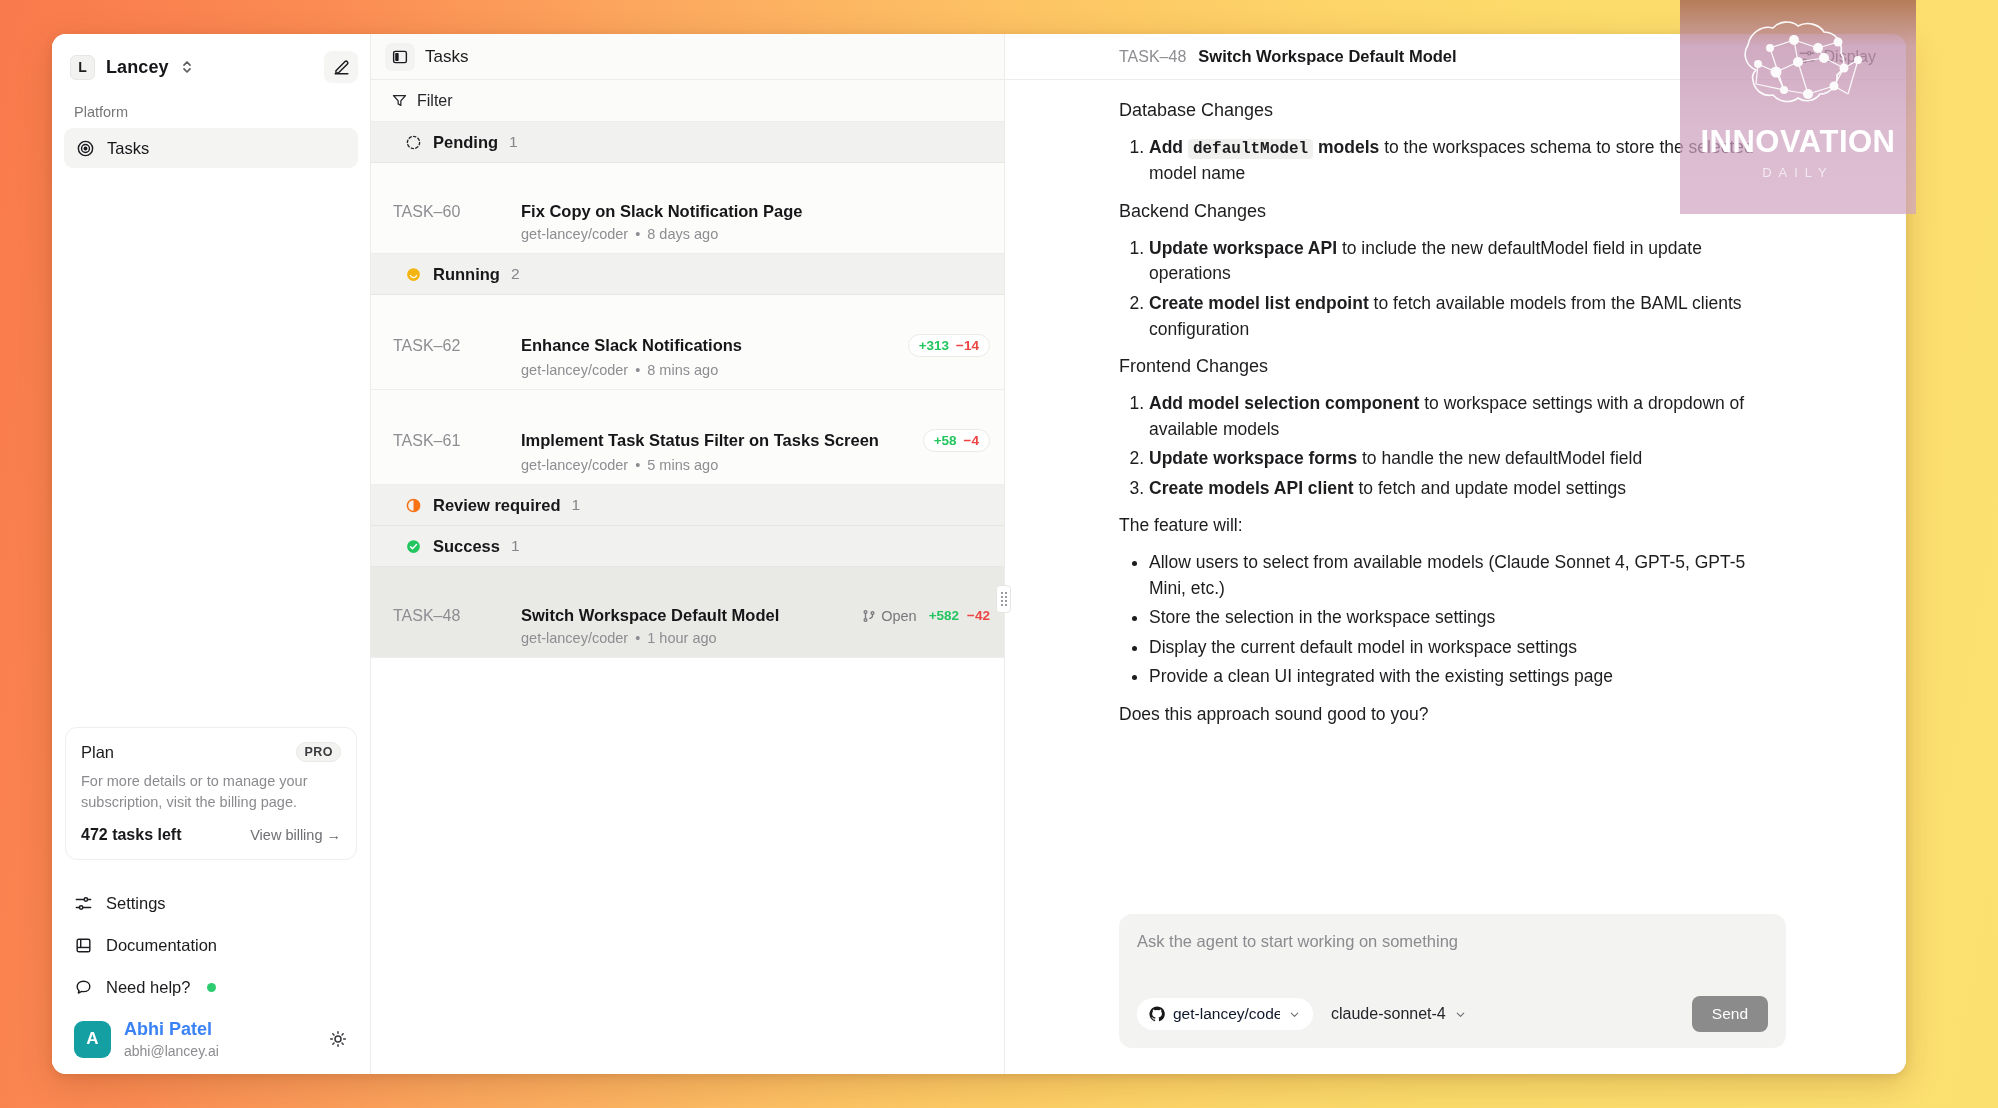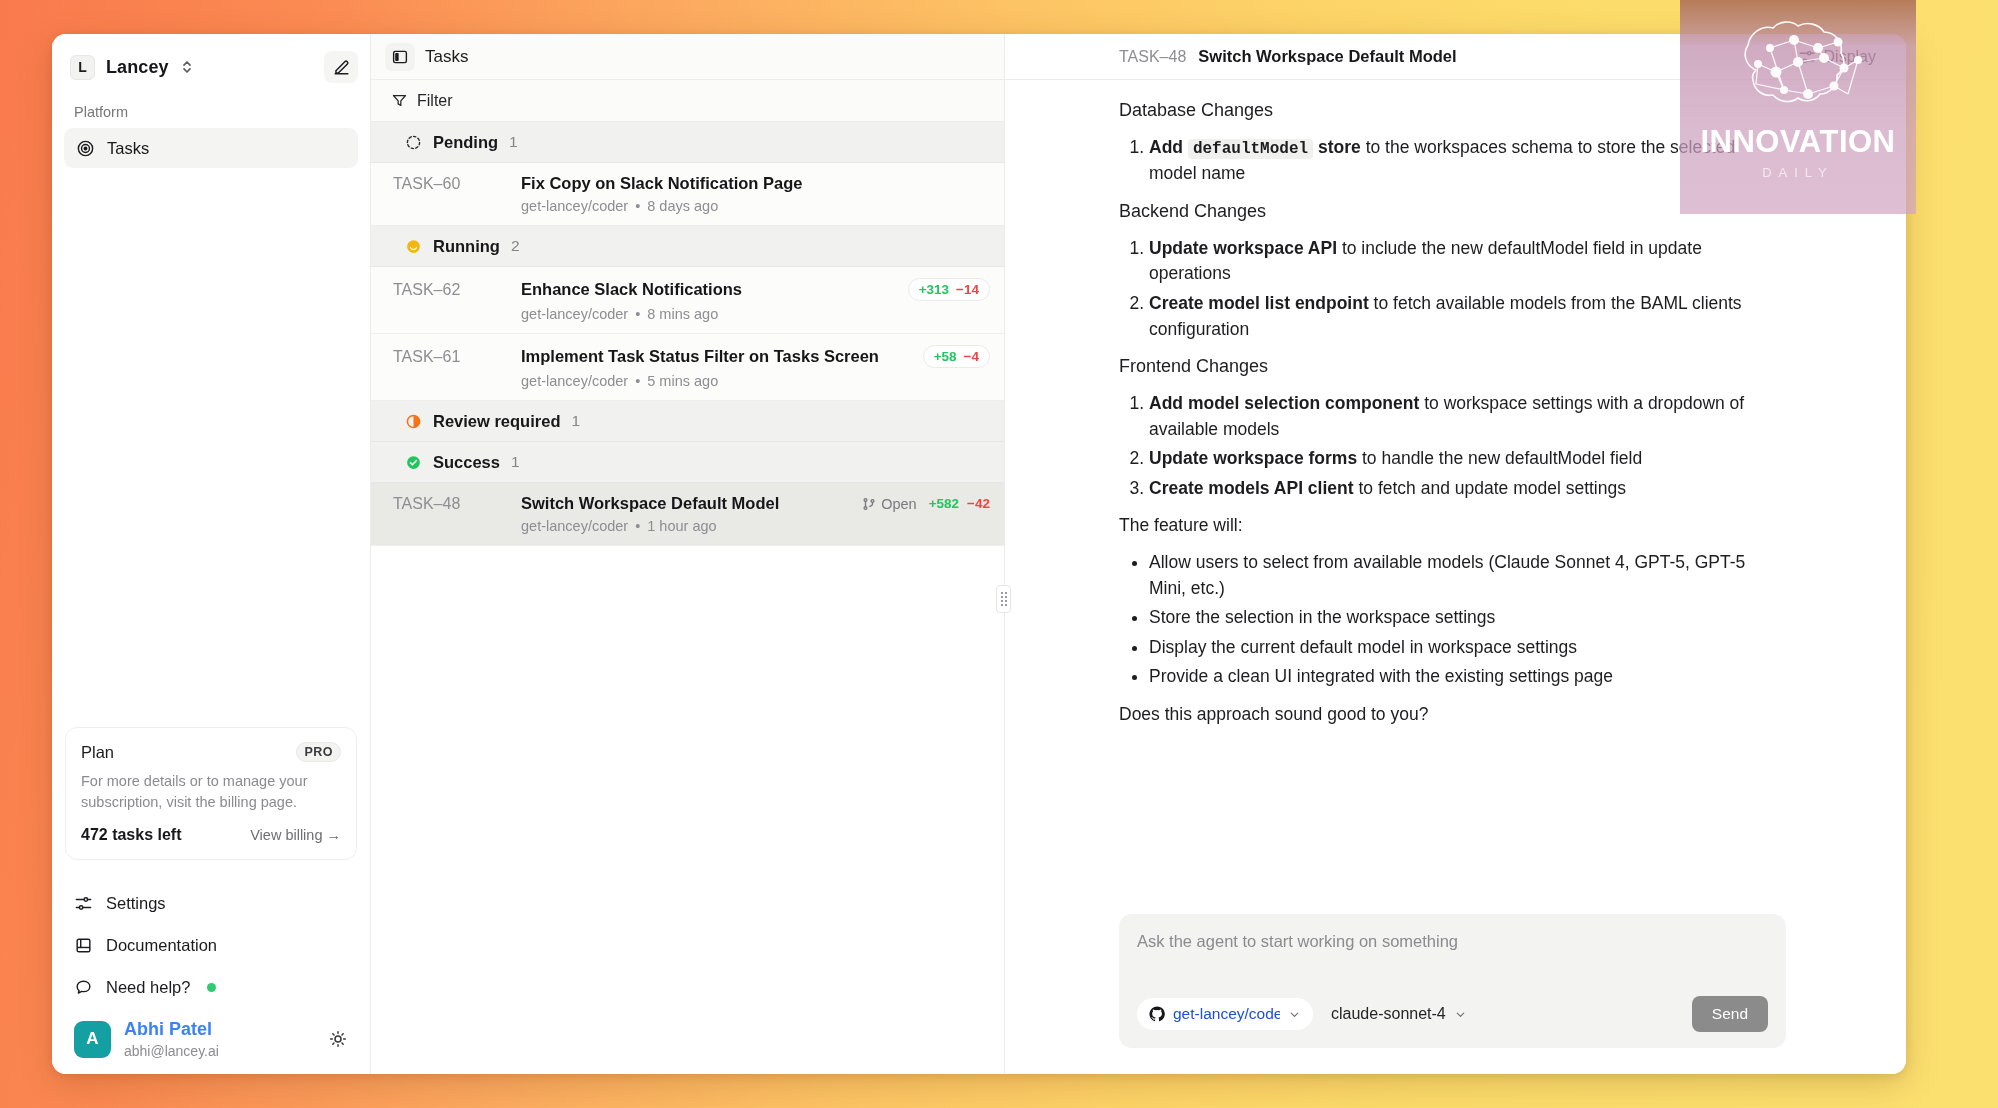--- a/index.html
+++ b/index.html
@@ -123,21 +123,21 @@
   }
   .group-name { font-size: 16.5px; font-weight: 700; color: #18181b; }
   .group-count { font-size: 15.5px; color: #85858a; }
 
   .task-row {
     padding: 11px 14px 11px 22px;
     border-bottom: 1px solid #eeeeec;
     background: #fcfcfb;
   }
   .task-row.selected { background: #e9e9e6; }
-  .task-line1 { display: flex; align-items: center; gap: 0; }
+  .task-line1 { display: flex; align-items: center; gap: 0; margin-top: 28px; }
   .task-id {
     font-size: 16px; color: #8d8d92; width: 128px; flex: 0 0 128px;
   }
   .task-title { font-size: 16.5px; font-weight: 700; color: #161619; }
   .task-right { margin-left: auto; display: flex; align-items: center; gap: 12px; }
   .pill-branch { font-size: 14.5px; color: #78787d; }
   .pr-open { display: flex; align-items: center; gap: 5px; font-size: 14.5px; color: #78787d; }
   .diff-pill {
     display: inline-flex; align-items: center; gap: 7px;
     border: 1px solid #eaeae7; border-radius: 999px;
@@ -202,21 +202,21 @@
   .composer {
     background: #f3f3f1; border-radius: 13px;
     padding: 18px 18px 16px 18px;
     min-height: 134px; display: flex; flex-direction: column;
   }
   .composer-ph { font-size: 16.5px; color: #8b8b8f; }
   .composer-bar { margin-top: auto; display: flex; align-items: center; gap: 18px; padding-top: 28px; }
   .repo-chip {
     display: flex; align-items: center; gap: 8px;
     background: #ffffff; border-radius: 999px; padding: 7px 12px;
-    font-size: 15.5px; color: #1d4ed8; max-width: 176px;
+    font-size: 15.5px; color: #0f172a; max-width: 176px;
   }
   .repo-name { white-space: nowrap; overflow: hidden; text-overflow: clip; max-width: 112px; }
   .model-chip { display: flex; align-items: center; gap: 8px; font-size: 16px; color: #24242a; }
   .send-btn {
     margin-left: auto; background: #8b8b8b; color: #fff;
     border: none; border-radius: 8px; padding: 9px 20px;
     font-size: 15.5px; font-family: inherit;
   }
 
   
@@ -496,21 +496,21 @@
           </span>
           <span>Display</span>
         </div>
       </div>
     </div>
 
     <div class="detail-body">
       <div id="md-container">
           <div class="md-h">Database Changes</div>
           <ol class="md">
-            <li><b>Add</b> <code class="inline">defaultModel</code> <b>store</b> to the workspaces schema to store the selected model name</li>
+            <li><b>Add</b> <code class="inline">defaultModel</code> <b>models</b> to the workspaces schema to store the selected model name</li>
           </ol>
           <div class="md-h">Backend Changes</div>
           <ol class="md">
             <li><b>Update workspace API</b> to include the new defaultModel field in update operations</li>
             <li><b>Create model list endpoint</b> to fetch available models from the BAML clients configuration</li>
           </ol>
           <div class="md-h">Frontend Changes</div>
           <ol class="md">
             <li><b>Add model selection component</b> to workspace settings with a dropdown of available models</li>
             <li><b>Update workspace forms</b> to handle the new defaultModel field</li>

